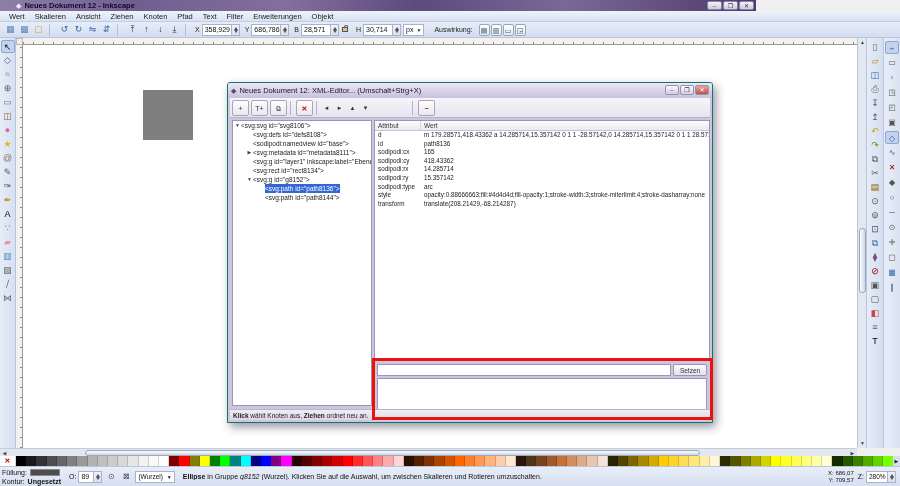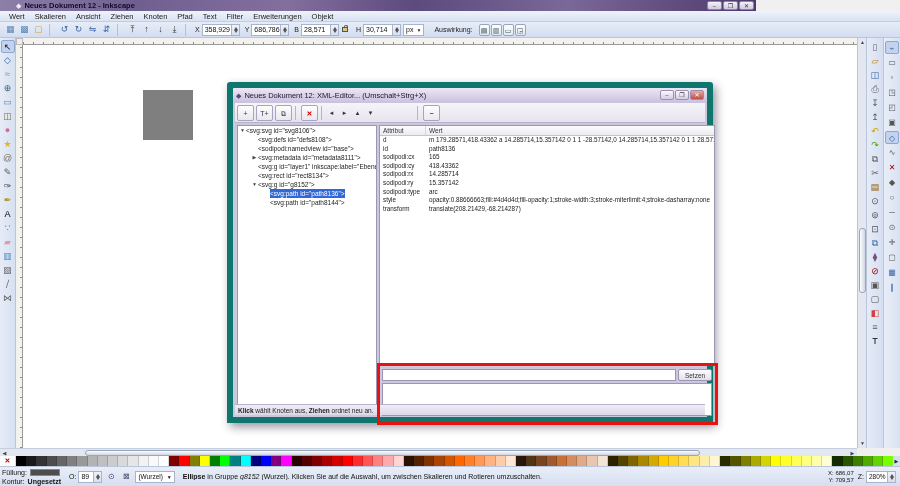--- a/index.html
+++ b/index.html
@@ -85,21 +85,21 @@
   .sicon { width:12px; height:12px; margin-left:3px; font-size:8px; line-height:12px; text-align:center; color:#446; }
   .layerbox { display:flex; align-items:center; background:#fff; border:1px solid #a8b4ca; height:12px; font-size:6.5px; padding:0 2px; margin-left:3px; }
   .layerbox .dd { margin-left:4px; font-size:5px; }
   .statusmsg { margin-left:8px; white-space:nowrap; overflow:hidden; flex:1; }
   .coords { display:flex; flex-direction:column; font-size:6px; line-height:7px; margin-right:4px; text-align:right; }
   .zoombox { display:flex; align-items:center; gap:2px; margin-right:4px; font-size:7px; }
   .zbox { position:relative; width:30px; height:12px; background:#fff; border:1px solid #a8b4ca; font-size:6.5px; line-height:10px; padding-left:2px; }
 
   
   .dialog { position:absolute; left:227px; top:82px; width:486px; height:341px; background:#cdc6df;
-    border:6px solid #0f766e; border-radius:3px 3px 0 0; box-shadow:3px 4px 10px rgba(30,20,50,.45); }
+    border:1px solid #0f766e; border-radius:3px 3px 0 0; box-shadow:3px 4px 10px rgba(30,20,50,.45); }
   .dlg-titlebar { position:absolute; left:0; top:0; right:0; height:15px; border-radius:2px 2px 0 0;
     background:linear-gradient(#ece7f5,#c9c0dd); display:flex; align-items:center; padding-left:3px; }
   .dlg-title { font-size:7.5px; color:#1c1133; margin-left:3px; }
   .dlg-btns { position:absolute; right:3px; top:2px; display:flex; gap:1px; }
   .dlg-btn { width:14px; height:10px; font-size:6px; line-height:9px; text-align:center; background:linear-gradient(#fbfafd,#d4cde2);
     border:1px solid #9a90b2; border-radius:2px; color:#333; }
   .dlg-btn.close { background:linear-gradient(#e8a9a4,#c0504a); color:#fff; }
   .dlg-toolbar { position:absolute; left:2px; top:15px; right:2px; height:20px; background:linear-gradient(#f6f5f9,#e6e3ee);
     border-bottom:1px solid #b9b2ca; display:flex; align-items:center; }
   .xbtn { width:17px; height:16px; margin-left:2px; background:linear-gradient(#fefefe,#e8e8ee); border:1px solid #a9a4bd;

